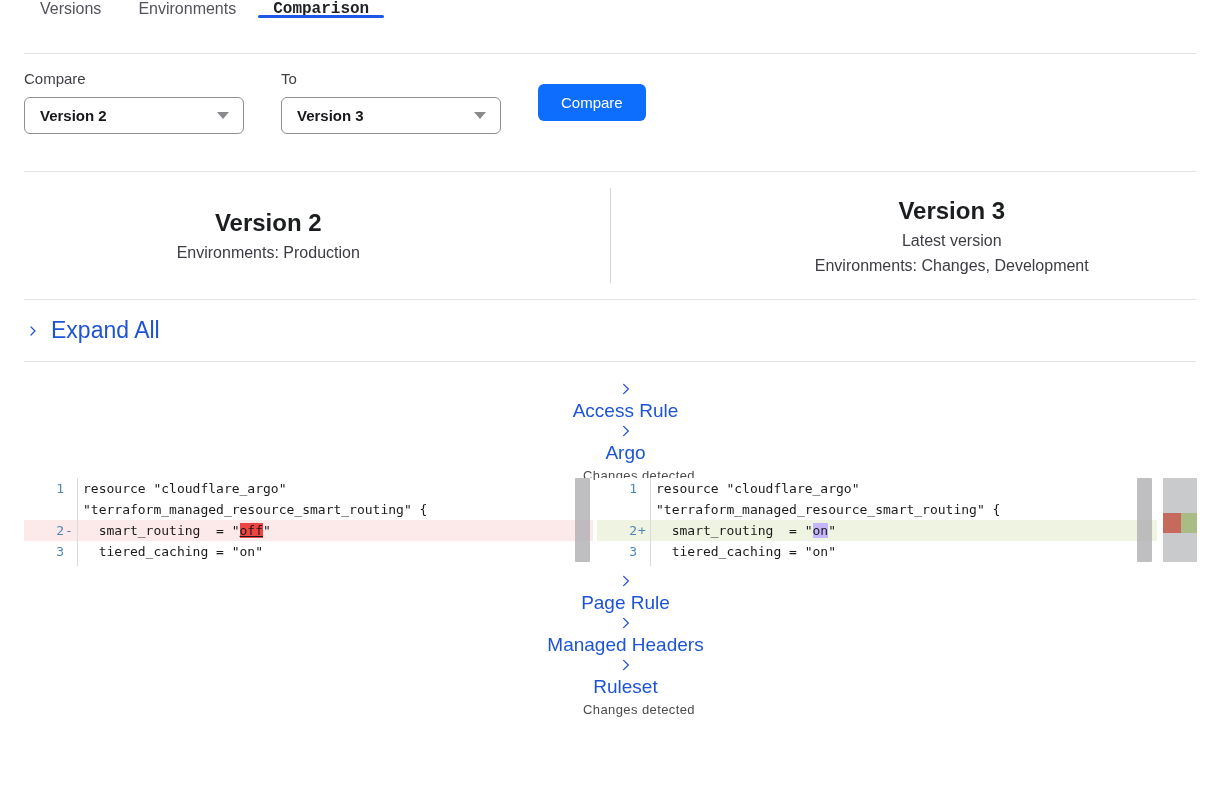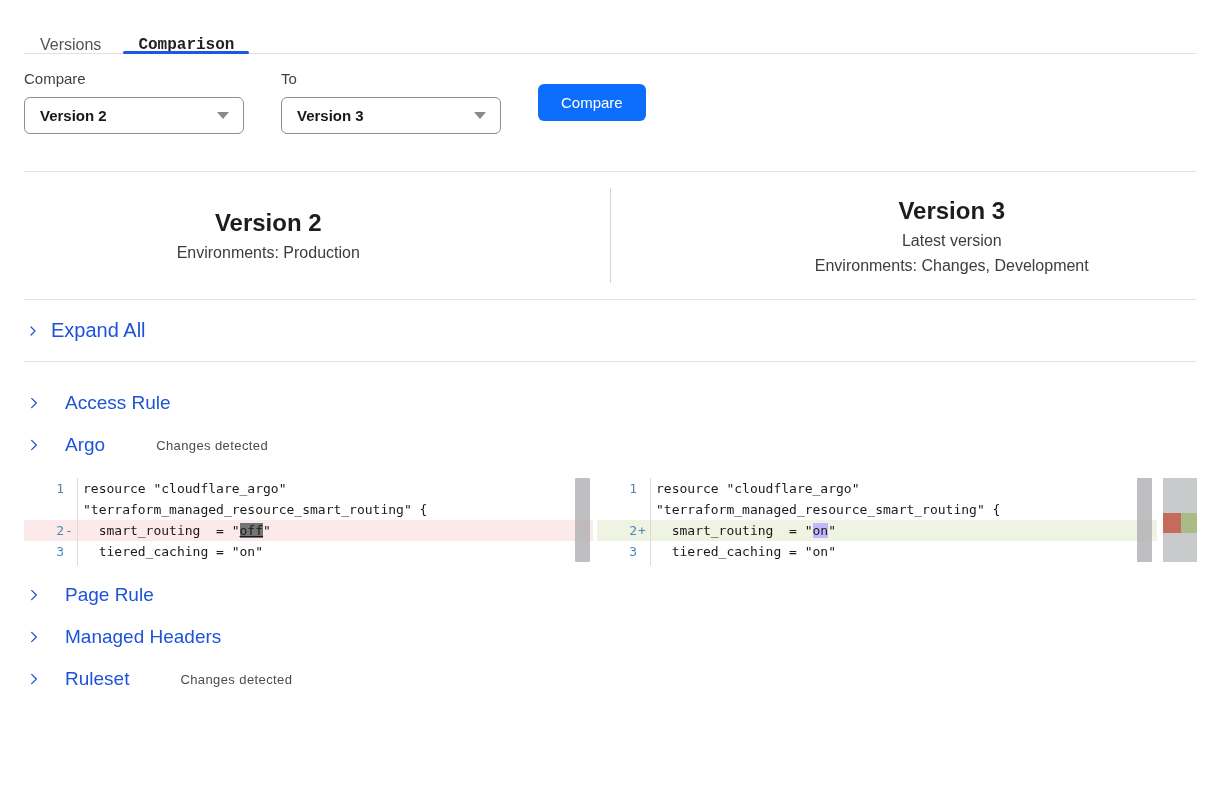--- a/index.html
+++ b/index.html
@@ -4,21 +4,21 @@
 <style>
   * { margin:0; padding:0; box-sizing:border-box; }
   html,body { background:#fff; }
   .page {
     width:1224px; height:788px; background:#ffffff; position:relative;
     font-family:"Liberation Sans", sans-serif; color:#1f2024; overflow:hidden;
   }
   
   .tabbar { position:relative; height:54px; }
   .tabbar-rule { position:absolute; left:24px; right:28px; bottom:0; height:1px; background:#e2e2e5; }
-  .tabs { display:flex; align-items:flex-end; height:100%; padding-left:25px; }
+  .tabs { display:flex; align-items:flex-start; height:100%; padding-left:25px; }
   .tab { position:relative; display:flex; align-items:center; padding:0 15px; margin-right:7px;
          font-size:16px; color:#52525b; cursor:pointer; }
   .tab.active { color:#1f2024; font-weight:700;font-family:Liberation Mono, monospace; }
   .tab.active::after { content:''; position:absolute; left:0; right:0; bottom:0; height:3px;
          background:#1e56e8; border-radius:2px; z-index:2; }
   
   .controls { display:flex; align-items:center; gap:37px; margin:16px 16px 0 24px; }
   .field-label { display:block; font-size:15px; color:#3f3f46; margin-bottom:10px; }
   .select { width:220px; height:37px; border:1px solid #8e8e93; border-radius:6px; background:#fff;
             display:flex; align-items:center; justify-content:space-between; padding:0 14px 0 15px;
@@ -33,58 +33,61 @@
   
   .vheaders { display:flex; height:127px; align-items:stretch; }
   .vcol { flex:1; display:flex; flex-direction:column; justify-content:center; text-align:center; gap:7px; }
   .vcol.left  { padding-left:24px; padding-right:97px; }
   .vcol.right { padding-left:97px; padding-right:28px; }
   .vtitle { font-size:24px; font-weight:700; color:#1b1d1f; }
   .vsub { font-size:16px; color:#3c3c43; }
   .vdivider { width:1px; background:#d5d5d8; margin:16px 0; }
   
   .expand-row { height:61px; display:flex; align-items:center; padding-left:27px; gap:12px; }
-  .expand-label { font-size:20px; color:#1d54d7; cursor:pointer; }
+  .expand-label { font-size:23px; color:#1d54d7; cursor:pointer; }
   
   .sections { margin-top:20px; }
-  .sec-row { height:42px; display:flex; align-items:center; padding-left:27px; gap:24px; cursor:pointer; }
+  .sec-row { height:42px; display:flex; align-items:center; padding-left:27px; gap:4px; cursor:pointer;flex-direction:column; }
   .sec-label { font-size:19px; color:#1d54d7; }
   .sec-badge { font-size:13px; color:#4b4b4d; letter-spacing:0.4px; margin-left:27px; }
   .chev { display:flex; align-items:center; color:#1d54d7; flex:none; }
   
   .diff-wrap { display:flex; margin:12px 0 8px 24px; height:88px; }
   .dpanel { position:relative; overflow:hidden; background:#fff; height:88px; }
   .dpanel.left  { width:569px; margin-right:4px; }
   .dpanel.right { width:560px; margin-right:6px; }
   .drow { display:flex; height:21px; font-family:"DejaVu Sans Mono", monospace; font-size:13px; line-height:21px; }
   .drow.removed { background:#fbeae9; }
   .drow.added   { background:#eff3e2; }
   .gut { width:54px; flex:none; display:flex; border-right:1px solid #dadadc; color:#4c86b6; }
   .gnum { flex:1; text-align:right; }
   .gsign { width:13px; padding-left:1px; }
   .codecell { padding-left:5px; white-space:pre; color:#1a1a1a; }
-  .removed .word { background:#737373;text-decoration:underline; }
+  .removed .word { background:#ef4444;text-decoration:underline; }
   .added   .word { background:#c4b5fd; }
   .sbar { position:absolute; top:0; width:15px; height:84px; background:rgba(170,170,174,0.75); border-radius:1px; }
   .dpanel.left  .sbar { right:3px; }
   .dpanel.right .sbar { right:5px; }
   .ruler { position:relative; width:34px; height:84px; background:#c9cacb; flex:none; }
   .ruler-red   { position:absolute; top:35px; left:0;  width:18px; height:20px; background:#c66a5d; }
   .ruler-green { position:absolute; top:35px; left:18px; right:0; height:20px; background:#a9bc86; }
 </style>
 </head>
 <body>
 
 <div class="page">
 
   <header class="tabbar">
     <div class="tabs" id="tabs">
         <div class="tab">
           <span>Versions</span>
         </div>
+        <div class="tab">
+          <span>Environments</span>
+        </div>
         <div class="tab active">
           <span>Comparison</span>
         </div>
       </div>
     <div class="tabbar-rule"></div>
   </header>
 
   <section class="controls">
     <div class="field">
       <label class="field-label">Compare</label>

